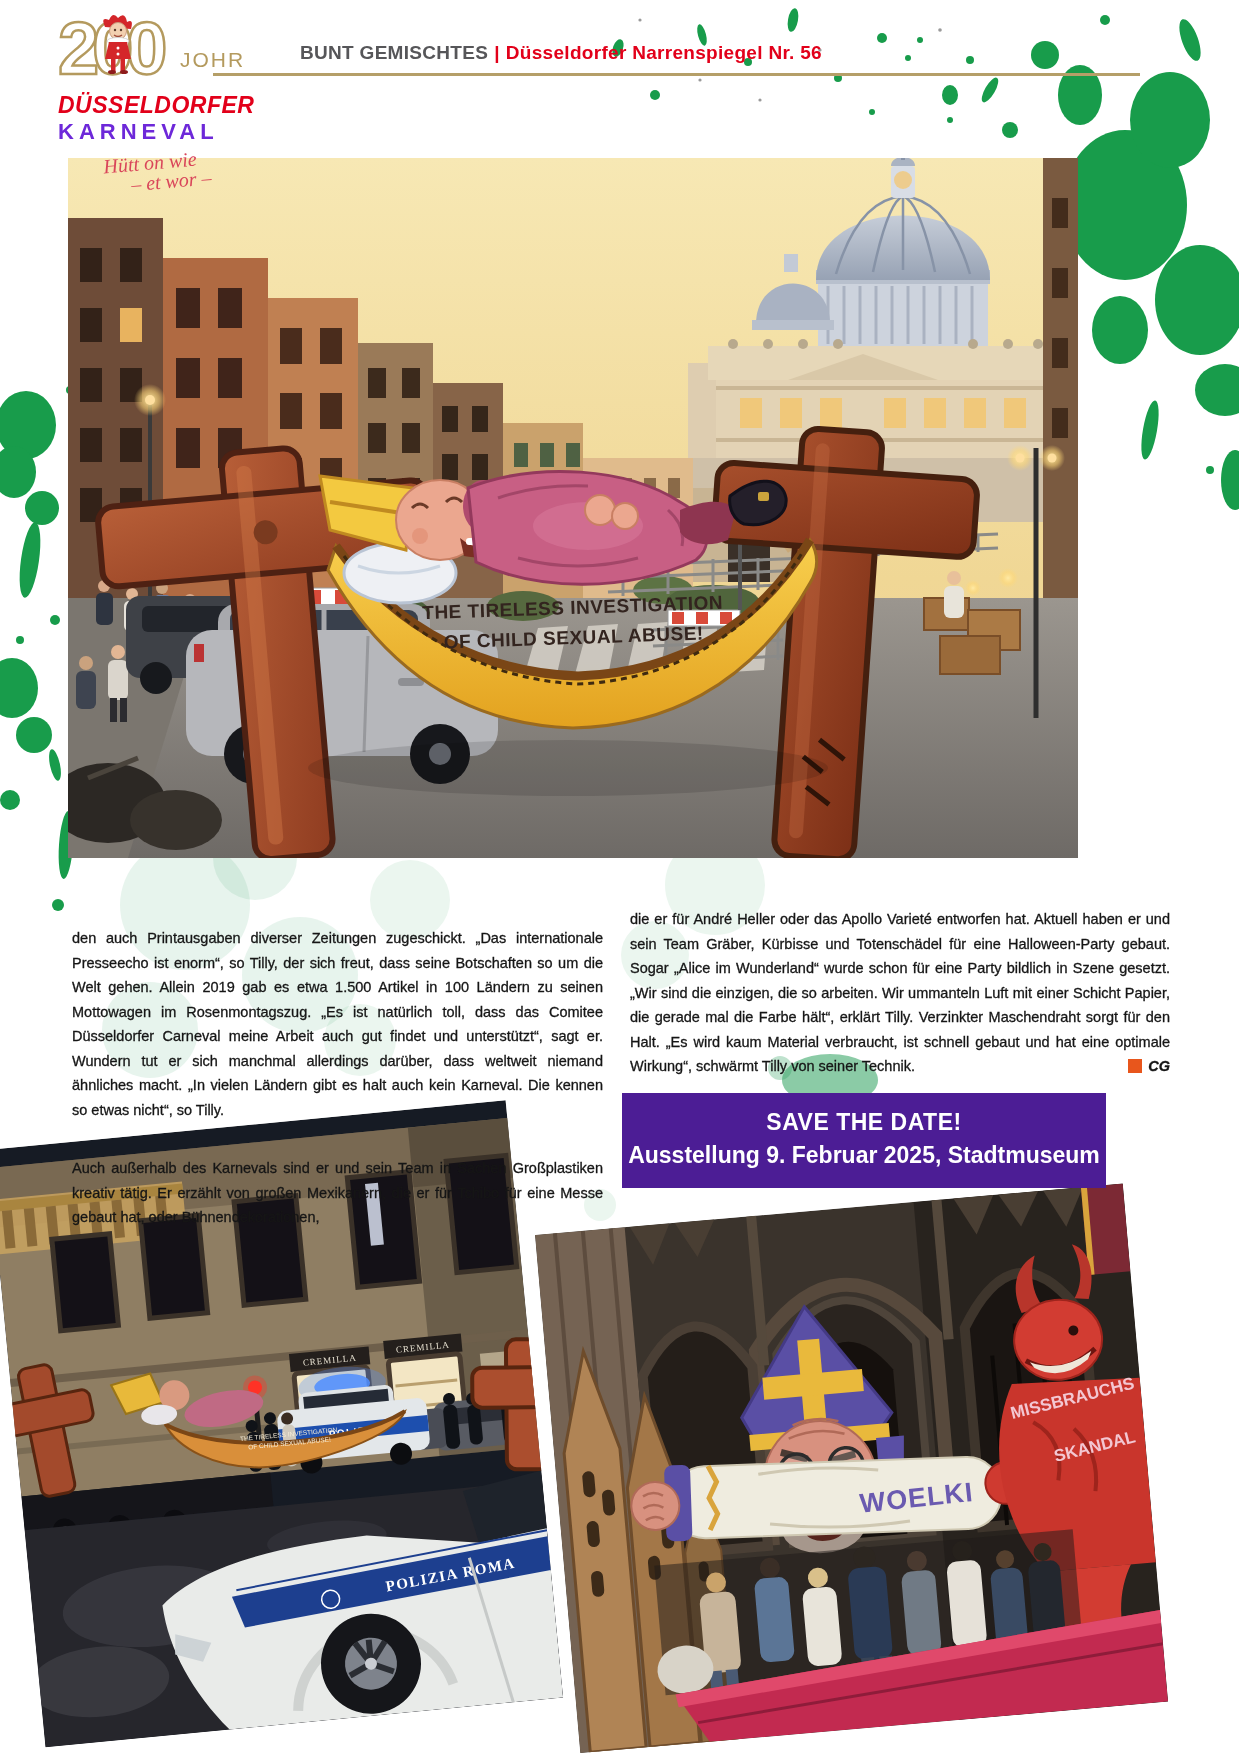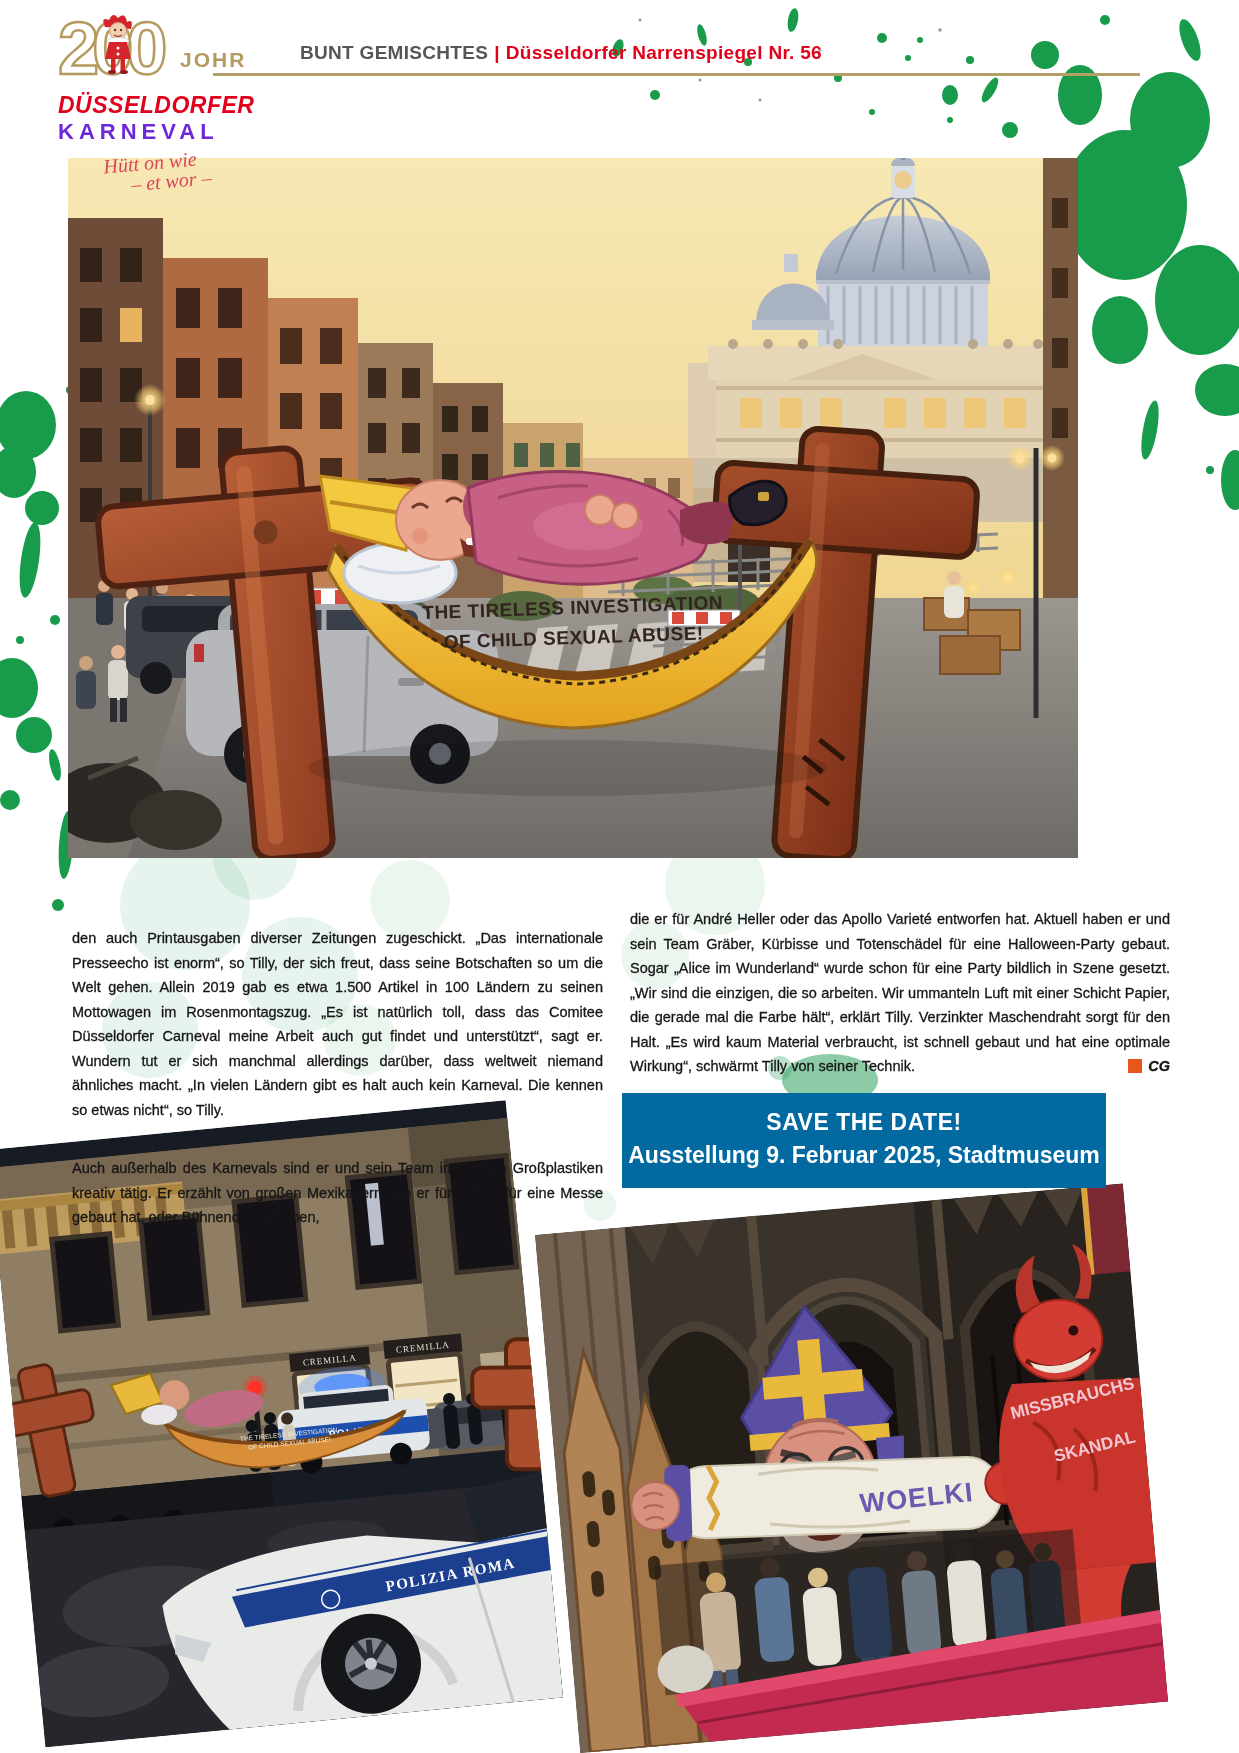--- a/index.html
+++ b/index.html
@@ -10,21 +10,21 @@
   
   .splatter-layer{position:absolute;left:0;top:0;z-index:1;pointer-events:none;}
   .photo{position:absolute;overflow:hidden;z-index:2;background:#ccc;}
   .photo svg{display:block;width:100%;height:100%;}
 
   
   .logo{position:absolute;left:58px;top:14px;z-index:3;width:220px;}
   .logo-top{position:relative;height:74px;}
   .logo-digits{font-size:74px;line-height:70px;font-weight:bold;letter-spacing:-7px;
                color:#fff;-webkit-text-stroke:2.5px #b49a5e;}
-  .logo-johr{font-size:21px;font-weight:bold;color:#b49a5e;letter-spacing:2px;
+  .logo-johr{font-size:21px;font-weight:normal;color:#b49a5e;letter-spacing:2px;
              position:absolute;left:122px;top:34px;text-align:center;}
   .jester{position:absolute;left:40px;top:-2px;}
   .logo-line1{font-size:23px;font-weight:bold;color:#e2001a;letter-spacing:.5px;margin-top:4px;font-style:italic;}
   .logo-line2{font-size:22px;font-weight:bold;color:#6d28d9;letter-spacing:5px;}
   .logo-tagline{font-family:"Liberation Serif",serif;font-style:italic;color:#d9455a;
                 font-size:20px;line-height:20px;transform:rotate(-5deg);margin:4px 0 0 46px;}
   .goldline{position:absolute;left:213px;top:73px;width:927px;height:3px;background:#b59f68;z-index:3;}
   .header-text{position:absolute;left:300px;top:42px;width:745px;text-align:left;z-index:3;
                font-size:19px;font-weight:bold;letter-spacing:.3px;}
   .header-section{color:#565659;}
@@ -36,21 +36,21 @@
        color:#161616;-webkit-text-stroke:.3px #161616;}
   .col p{margin:0;}
   .col .p2{margin-top:34px;}
   .col-left{left:72px;top:926px;width:531px;}
   .col-right{left:630px;top:907px;width:540px;}
   .author-wrap{float:right;display:inline-flex;align-items:center;gap:6px;margin-left:10px;}
   .author-square{width:14px;height:14px;background:#e8561c;display:inline-block;}
   .author-name{font-weight:bold;font-style:italic;color:#161616;}
 
   
-  .save-box{position:absolute;left:622px;top:1093px;width:484px;height:95px;background:#0369a1;
+  .save-box{position:absolute;left:622px;top:1093px;width:484px;height:95px;background:#4c1d95;
             z-index:3;color:#fff;text-align:center;font-weight:bold;padding-top:13px;}
   .save-line1{font-size:23px;line-height:32px;letter-spacing:.5px;}
   .save-line2{font-size:23px;line-height:34px;}
 
   
   .photo-left{left:-12px;top:1150px;width:520px;height:600px;transform:rotate(-5.5deg);
               transform-origin:0 0;}
   .photo-right{left:535px;top:1235px;width:590px;height:520px;transform:rotate(-5deg);
                transform-origin:0 0;}
   .photo-main{left:68px;top:158px;width:1010px;height:700px;}

